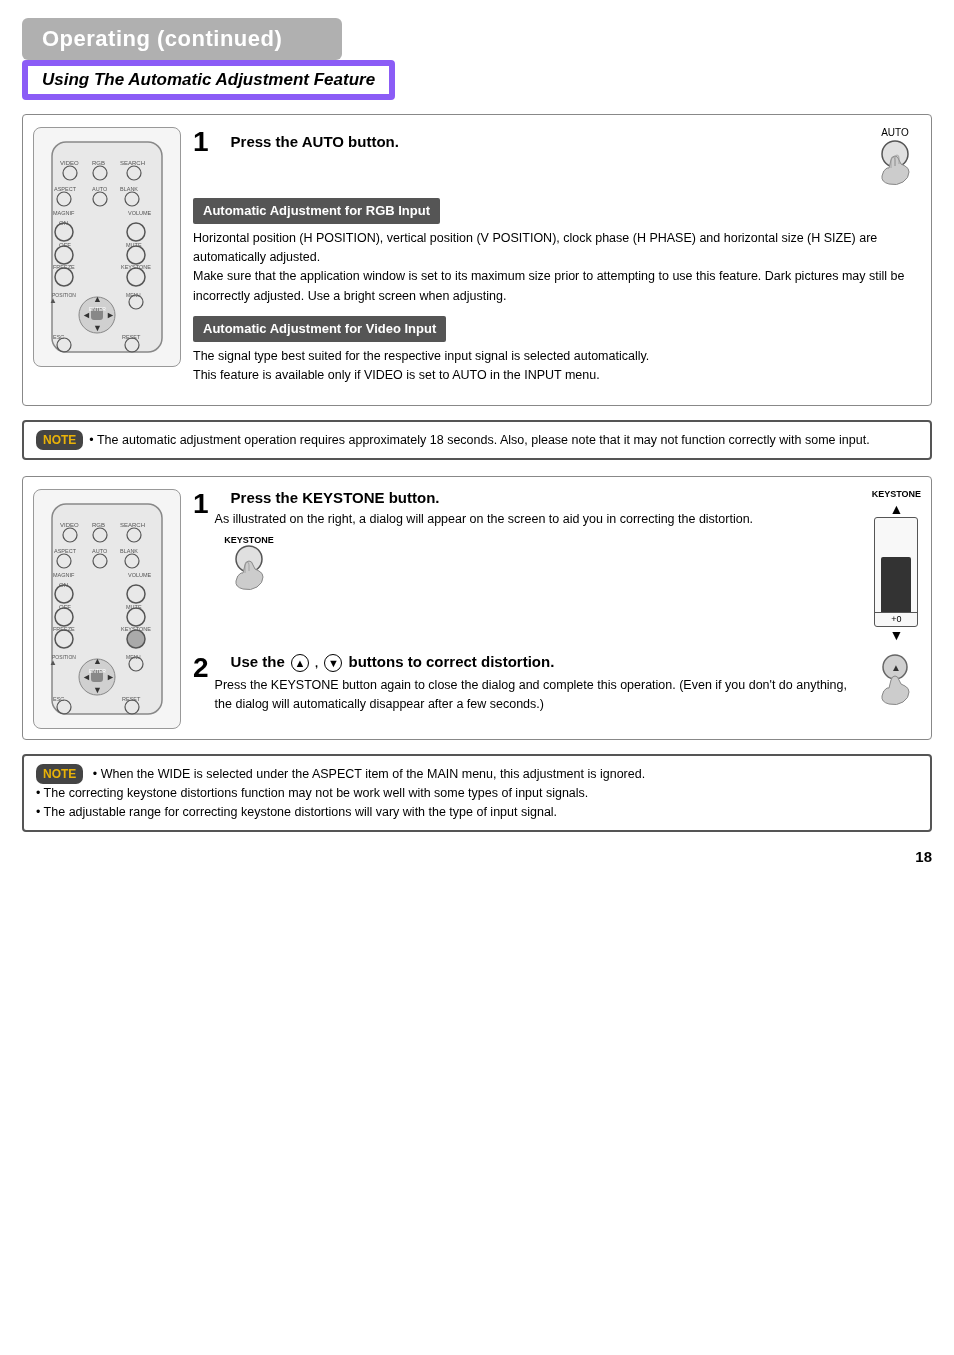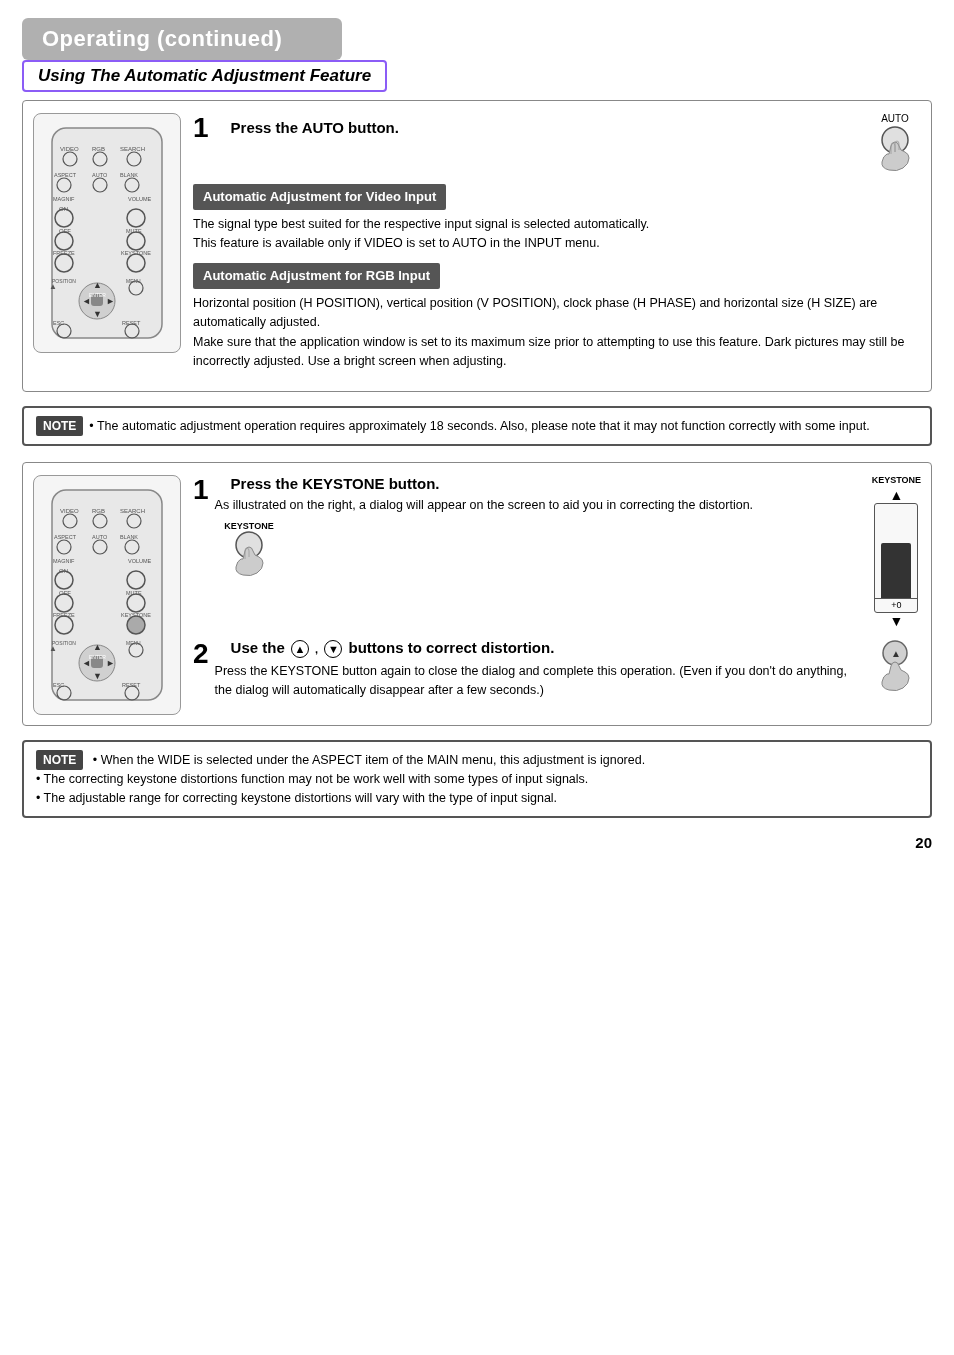--- a/index.html
+++ b/index.html
@@ -23,25 +23,25 @@
     }
     .page-title-bar h1 {
       font-size: 22px;
       font-weight: bold;
       color: #fff;
       letter-spacing: 0.5px;
     }
 
     
     .section-box {
-      border: 2px solid #8b5cf6;
+      border: 6px solid #8b5cf6;
       border-radius: 4px;
       padding: 4px 14px;
       display: inline-block;
-      margin-bottom: 8px;
+      margin-bottom: 14px;
       background: #fff;
     }
     .section-box h2 {
       font-style: italic;
       font-weight: bold;
       font-size: 17px;
       color: #000;
     }
 
     
@@ -120,25 +120,25 @@
       border: 2px solid #555;
       border-radius: 4px;
       padding: 8px 12px;
       margin-bottom: 16px;
       font-size: 12.5px;
       line-height: 1.5;
       background: #fff;
     }
     .note-label {
       background: #444;
-      color: #ffffff;
+      color: #eab308;
       font-weight: bold;
       font-size: 12px;
       padding: 1px 7px;
-      border-radius: 2px;
+      border-radius: 7px;
       margin-right: 6px;
       display: inline-block;
     }
 
     
     .page-number {
       text-align: right;
       font-size: 15px;
       font-weight: bold;
       margin-top: 8px;
@@ -316,32 +316,32 @@
                 <path d="M18 28 Q14 30 13 36 Q12 42 20 44 Q28 46 34 42 Q40 38 40 32 Q40 28 36 26 L32 24 L30 20 Q29 16 26 16 Q23 16 22 20 L20 28 Z" fill="#ccc" stroke="#888" stroke-width="1"></path>
                 <path d="M22 28 L22 20 Q22 17 24 17 Q26 17 26 20 L26 26" fill="none" stroke="#999" stroke-width="0.8"></path>
                 <path d="M26 26 L26 18 Q26 15 28 15 Q30 15 30 18 L30 24" fill="none" stroke="#999" stroke-width="0.8"></path>
               </svg>
             </div>
           </div>
         </div>
 
         <div class="subsection-content">
           <div class="subsection-title-box">
+            <span>Automatic Adjustment for RGB Input</span>
+          </div>
+          <div style="font-size:12.5px; line-height:1.55; white-space:pre-line;">Horizontal position (H POSITION), vertical position (V POSITION), clock phase (H PHASE) and horizontal size (H SIZE) are automatically adjusted.
+Make sure that the application window is set to its maximum size prior to attempting to use this feature. Dark pictures may still be incorrectly adjusted. Use a bright screen when adjusting.</div>
+        </div>
+
+        <div class="subsection-content">
+          <div class="subsection-title-box">
             <span>Automatic Adjustment for Video Input</span>
           </div>
           <div style="font-size:12.5px; line-height:1.55; white-space:pre-line;">The signal type best suited for the respective input signal is selected automatically.
 This feature is available only if VIDEO is set to AUTO in the INPUT menu.</div>
-        </div>
-
-        <div class="subsection-content">
-          <div class="subsection-title-box">
-            <span>Automatic Adjustment for RGB Input</span>
-          </div>
-          <div style="font-size:12.5px; line-height:1.55; white-space:pre-line;">Horizontal position (H POSITION), vertical position (V POSITION), clock phase (H PHASE) and horizontal size (H SIZE) are automatically adjusted.
-Make sure that the application window is set to its maximum size prior to attempting to use this feature. Dark pictures may still be incorrectly adjusted. Use a bright screen when adjusting.</div>
         </div>
 
       </div>
     </div>
   </div>
 </div>
 
 
 <div class="note-box">
   <span class="note-label">NOTE</span><span>• The automatic adjustment operation requires approximately 18 seconds. Also, please note that it may not function correctly with some input.</span>
@@ -475,17 +475,17 @@
   <span class="note-label">NOTE</span>
   <span>• When the WIDE is selected under the ASPECT item of the MAIN menu, this adjustment is ignored.</span>
   <br>
   <span>• The correcting keystone distortions function may not be work well with some types of input signals.</span>
   <br>
   <span>• The adjustable range for correcting keystone distortions will vary with the type of input signal.</span>
 </div>
 
 
 <div class="page-number">
-  <span>20</span>
+  <span>18</span>
 </div>
 
 
 
 
 </body></html>

